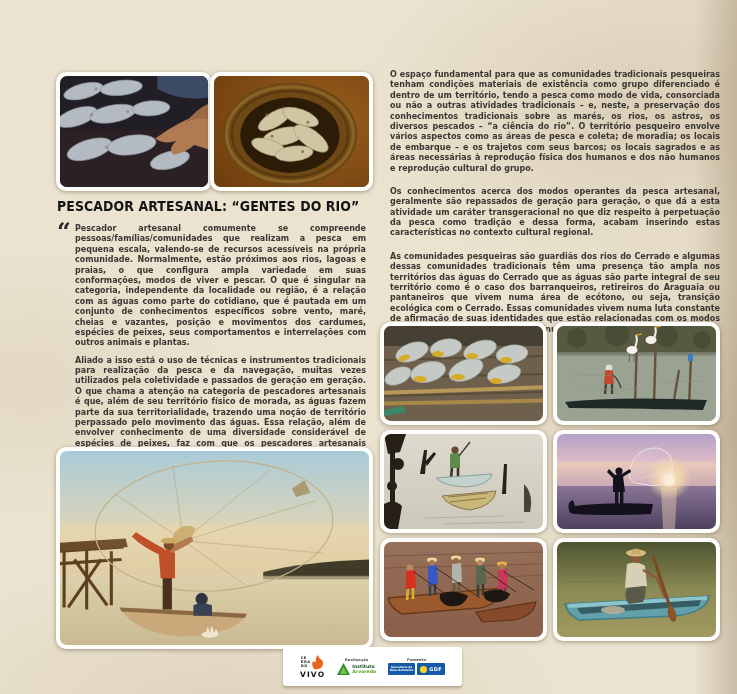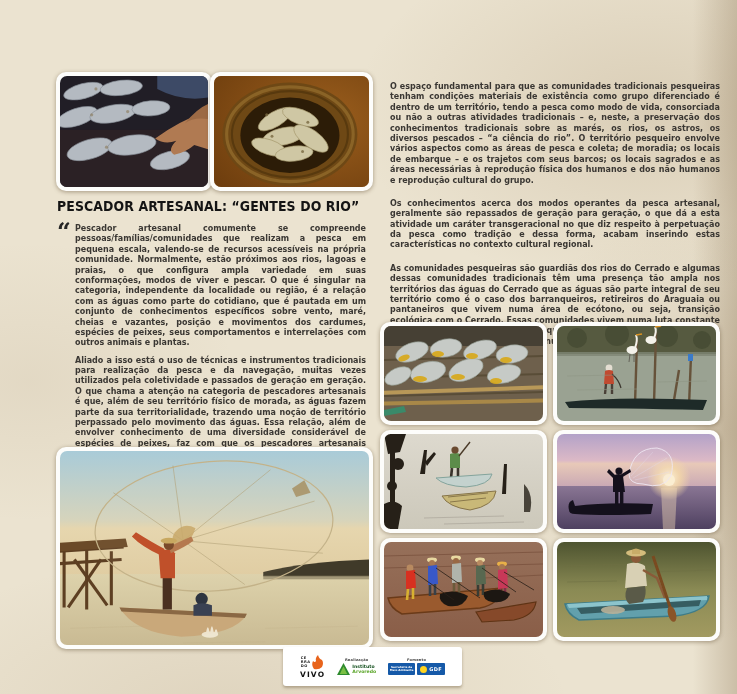--- a/index.html
+++ b/index.html
@@ -27,21 +27,21 @@
     text-align:justify;hyphens:auto;-webkit-hyphens:auto;}
   .quote-wrap{position:absolute;left:57px;top:224px;width:309px;}
   .openq{position:absolute;left:0;top:-4px;font-size:24px;font-weight:900;color:#262626;
     font-family:"DejaVu Serif",serif;line-height:1;}
   .qtext{margin:0 0 7px 0;padding-left:18px;}
   .qtext2{margin:0;padding-left:18px;}
   .closeq{font-size:15px;font-weight:900;color:#262626;font-family:"DejaVu Serif",serif;
     line-height:0;vertical-align:-4px;}
   .attribution{margin:10px 0 0 0;padding-left:32px;font-size:8px;font-weight:700;color:#3a3733;}
   .rtext{position:absolute;left:390px;top:70px;width:330px;}
-  .rtext p{margin:12px 0 13px 0;}
+  .rtext p{margin:0 0 13px 0;}
   .grid{position:absolute;left:380px;top:322px;width:340px;
     display:grid;grid-template-columns:167px 167px;grid-auto-rows:103px;gap:5px 6px;}
   .grid .photo{position:relative;width:159px;height:95px;}
   .footer{
     position:absolute;left:283px;top:647px;width:179px;height:39px;background:#ffffff;
     border-radius:3px;box-shadow:0 2px 3px rgba(80,60,30,.35);
     display:flex;align-items:center;justify-content:center;gap:12px;
   }
   .cv{display:flex;flex-direction:column;align-items:center;line-height:1;}
   .cv-top{display:flex;align-items:center;gap:1px;}

